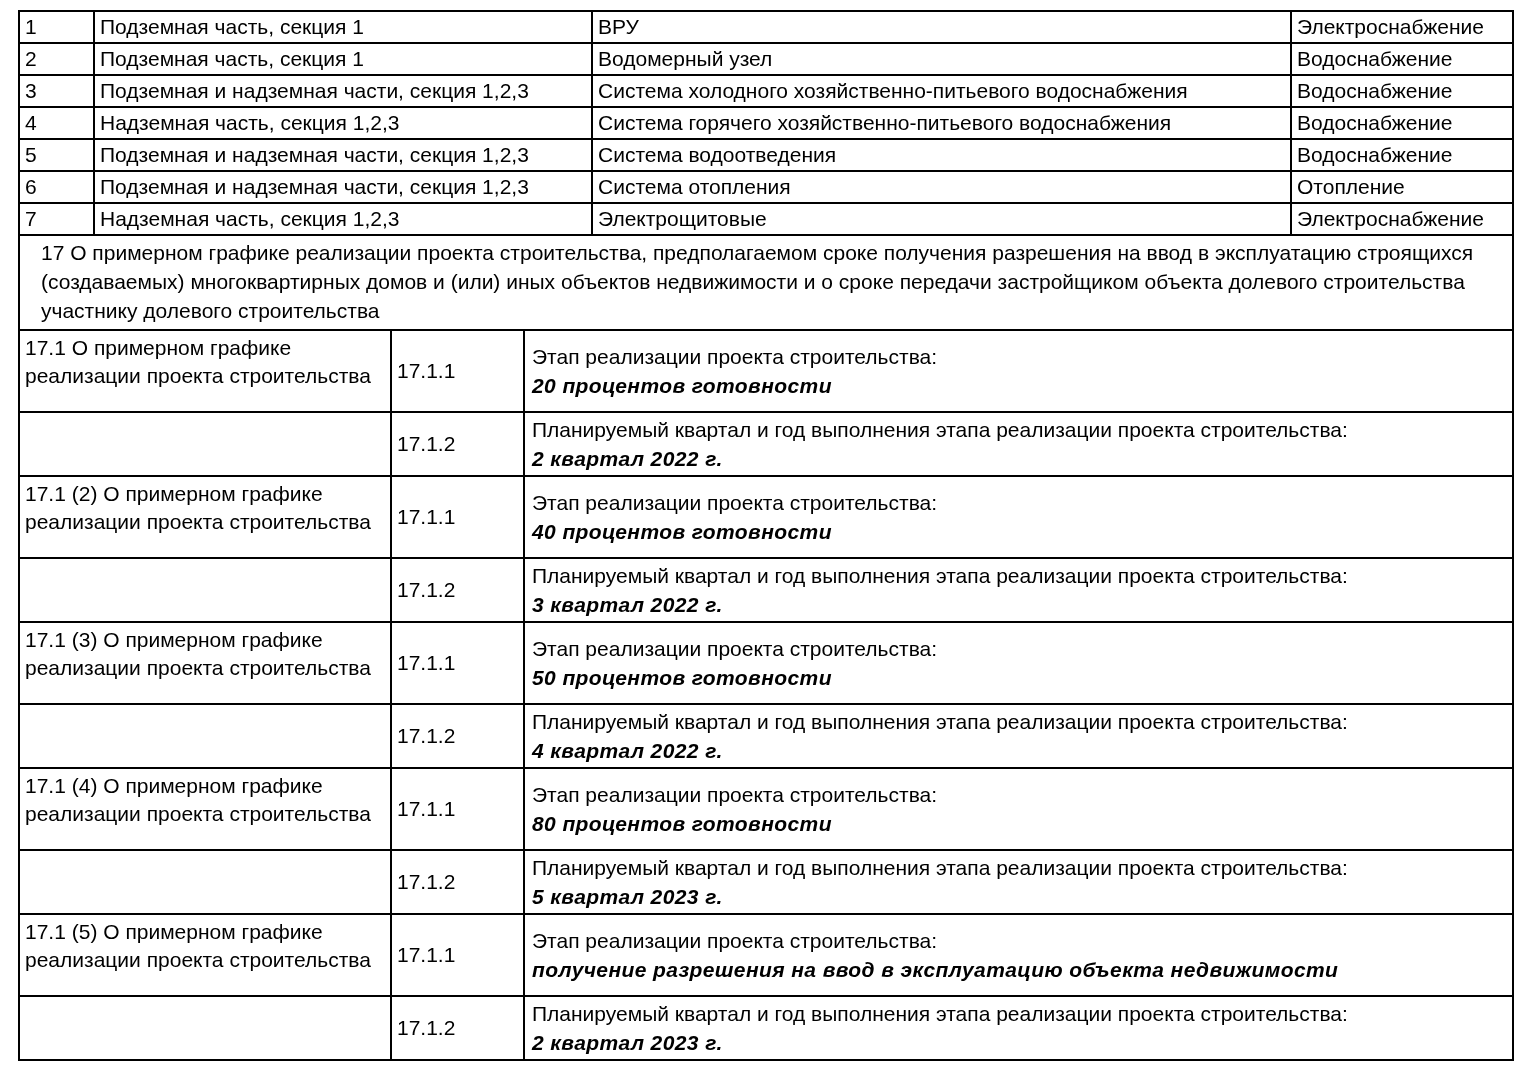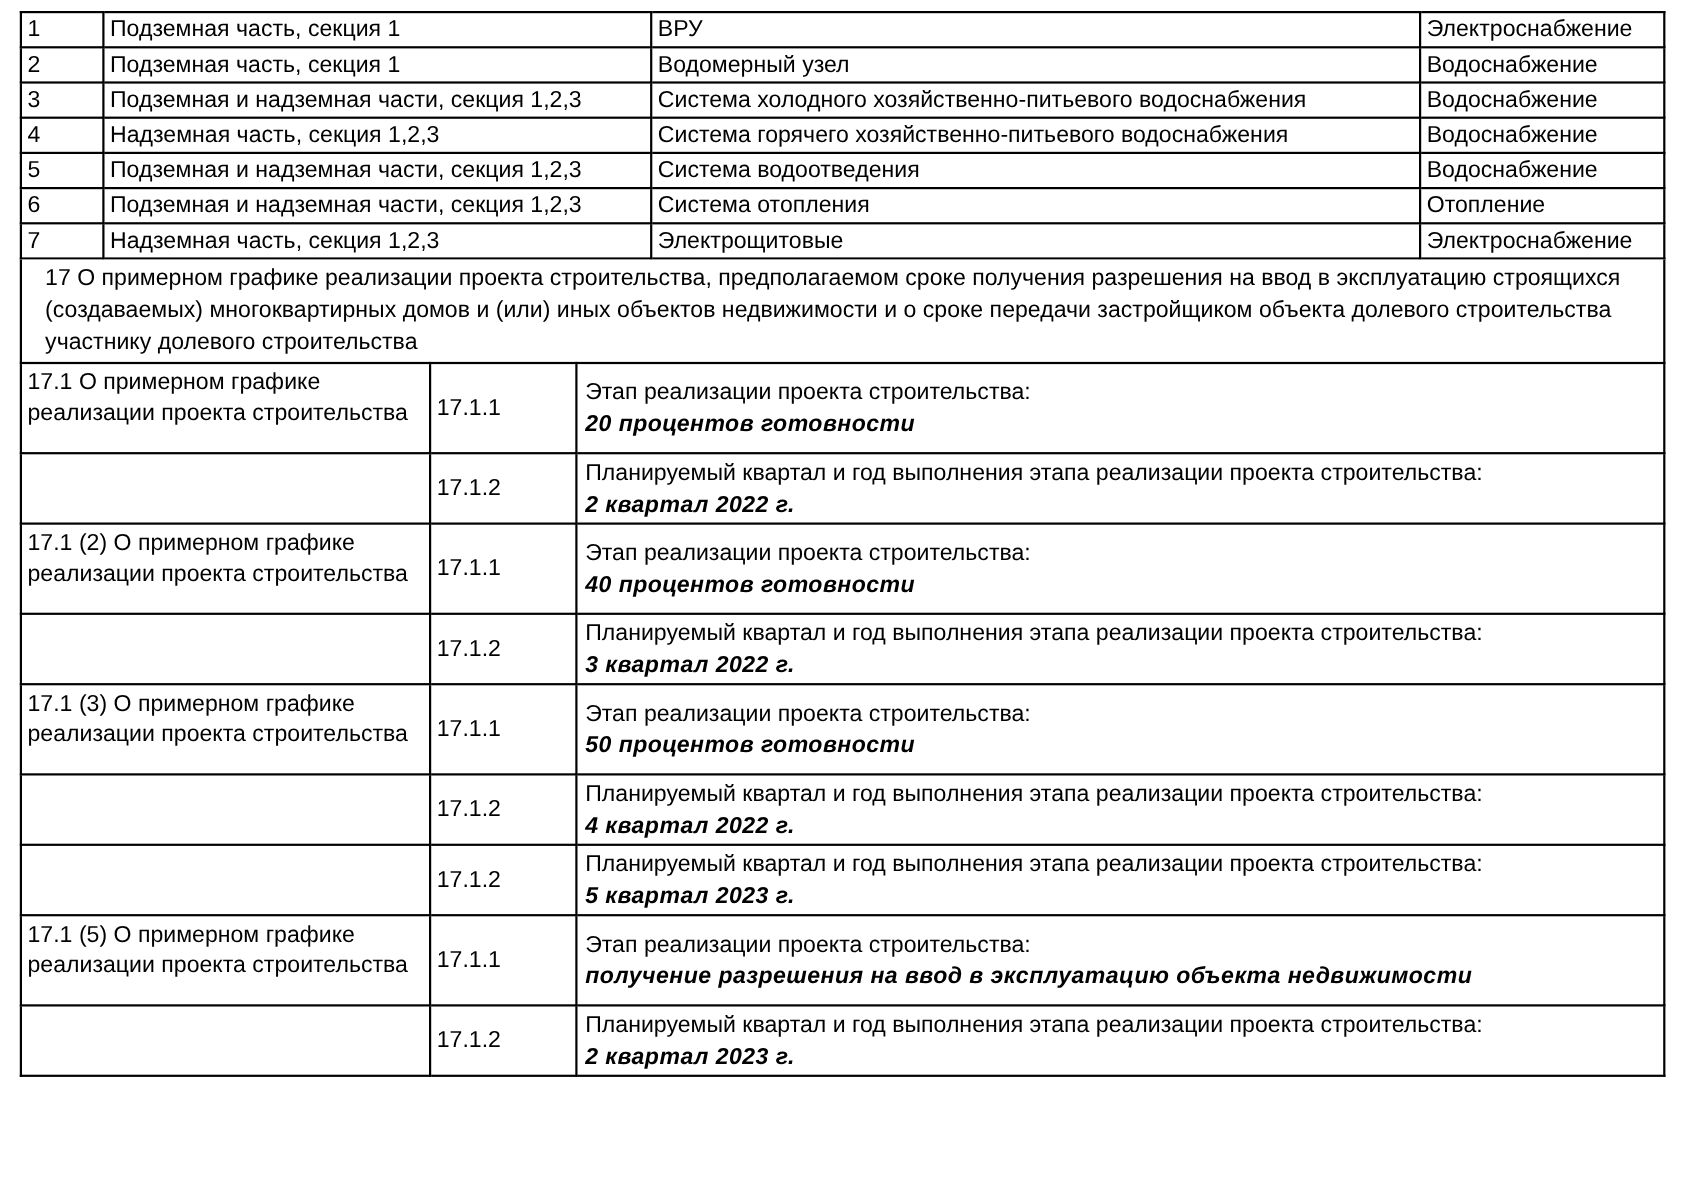--- a/index.html
+++ b/index.html
@@ -169,20 +169,28 @@
       </tr>
       <tr class="rowB">
         <td class="desc-cell"></td>
         <td class="code-cell">17.1.2</td>
         <td class="content-cell">
           <div class="label">Планируемый квартал и год выполнения этапа реализации проекта строительства:</div>
           <div class="value">4 квартал 2022 г.</div>
         </td>
       </tr>
 
+      <tr class="rowA">
+        <td class="desc-cell">17.1 (4) О примерном графике реализации проекта строительства</td>
+        <td class="code-cell">17.1.1</td>
+        <td class="content-cell">
+          <div class="label">Этап реализации проекта строительства:</div>
+          <div class="value">80 процентов готовности</div>
+        </td>
+      </tr>
       <tr class="rowB">
         <td class="desc-cell"></td>
         <td class="code-cell">17.1.2</td>
         <td class="content-cell">
           <div class="label">Планируемый квартал и год выполнения этапа реализации проекта строительства:</div>
           <div class="value">5 квартал 2023 г.</div>
         </td>
       </tr>
 
       <tr class="rowA">

